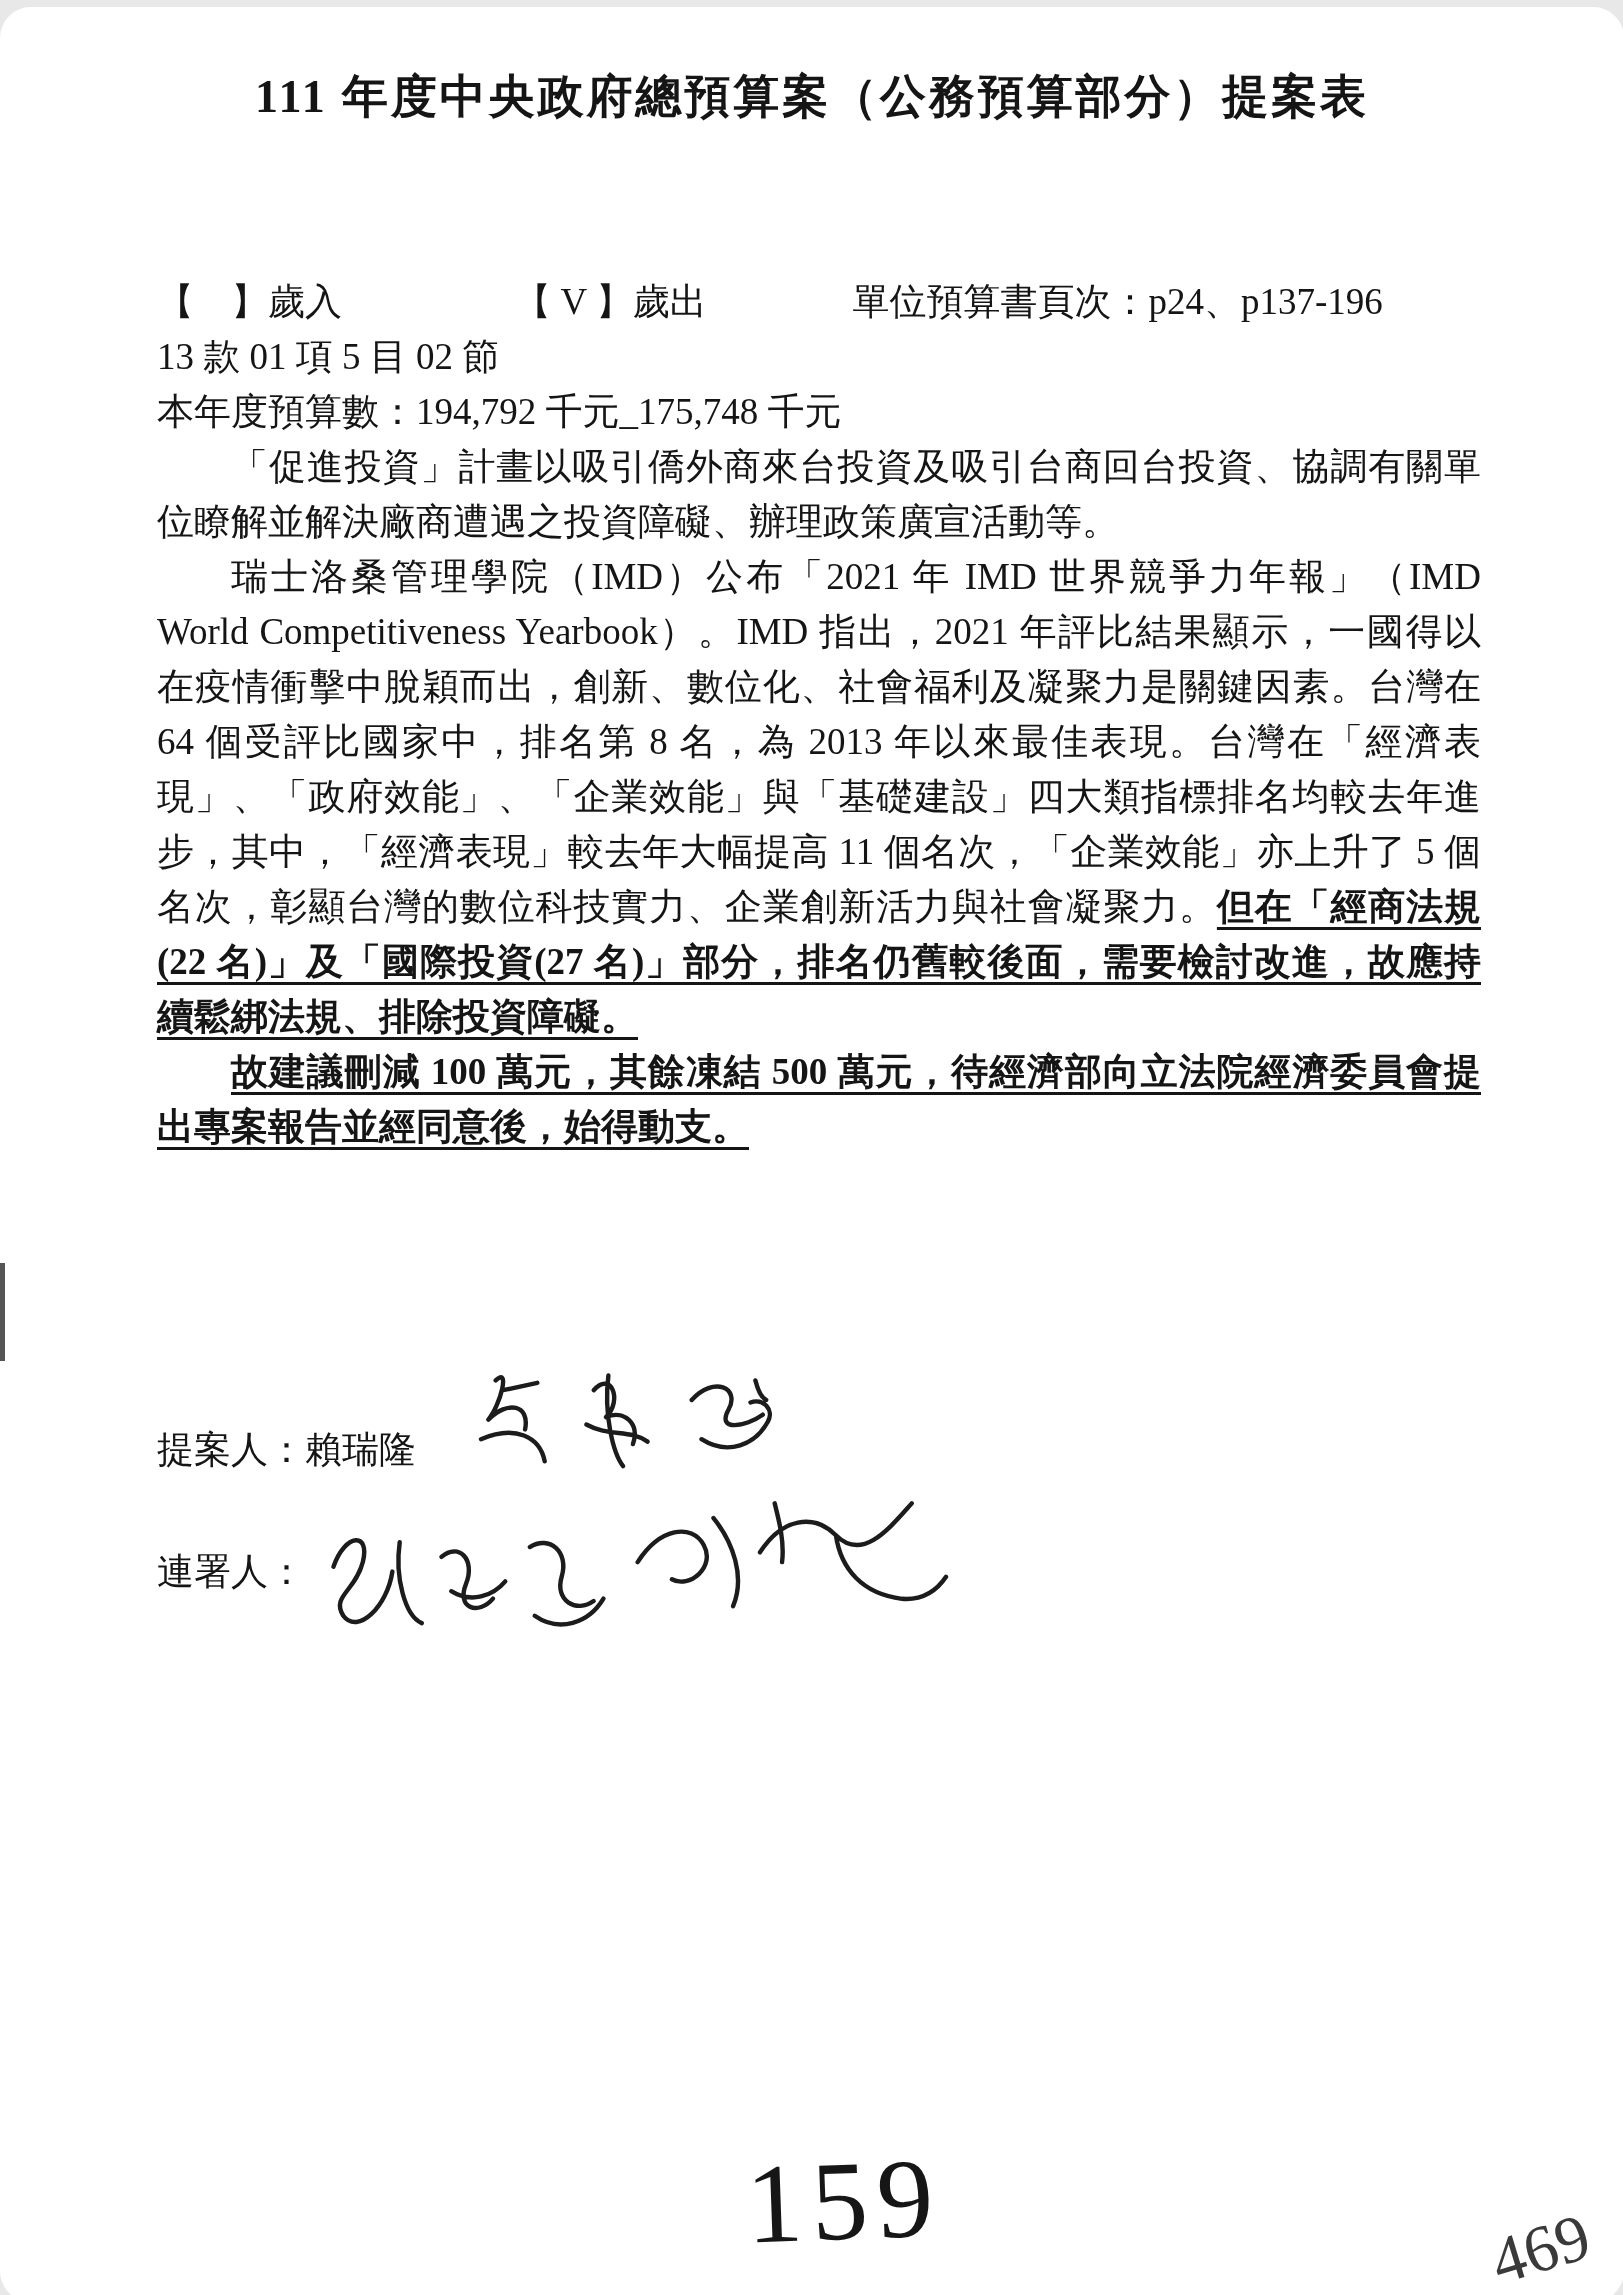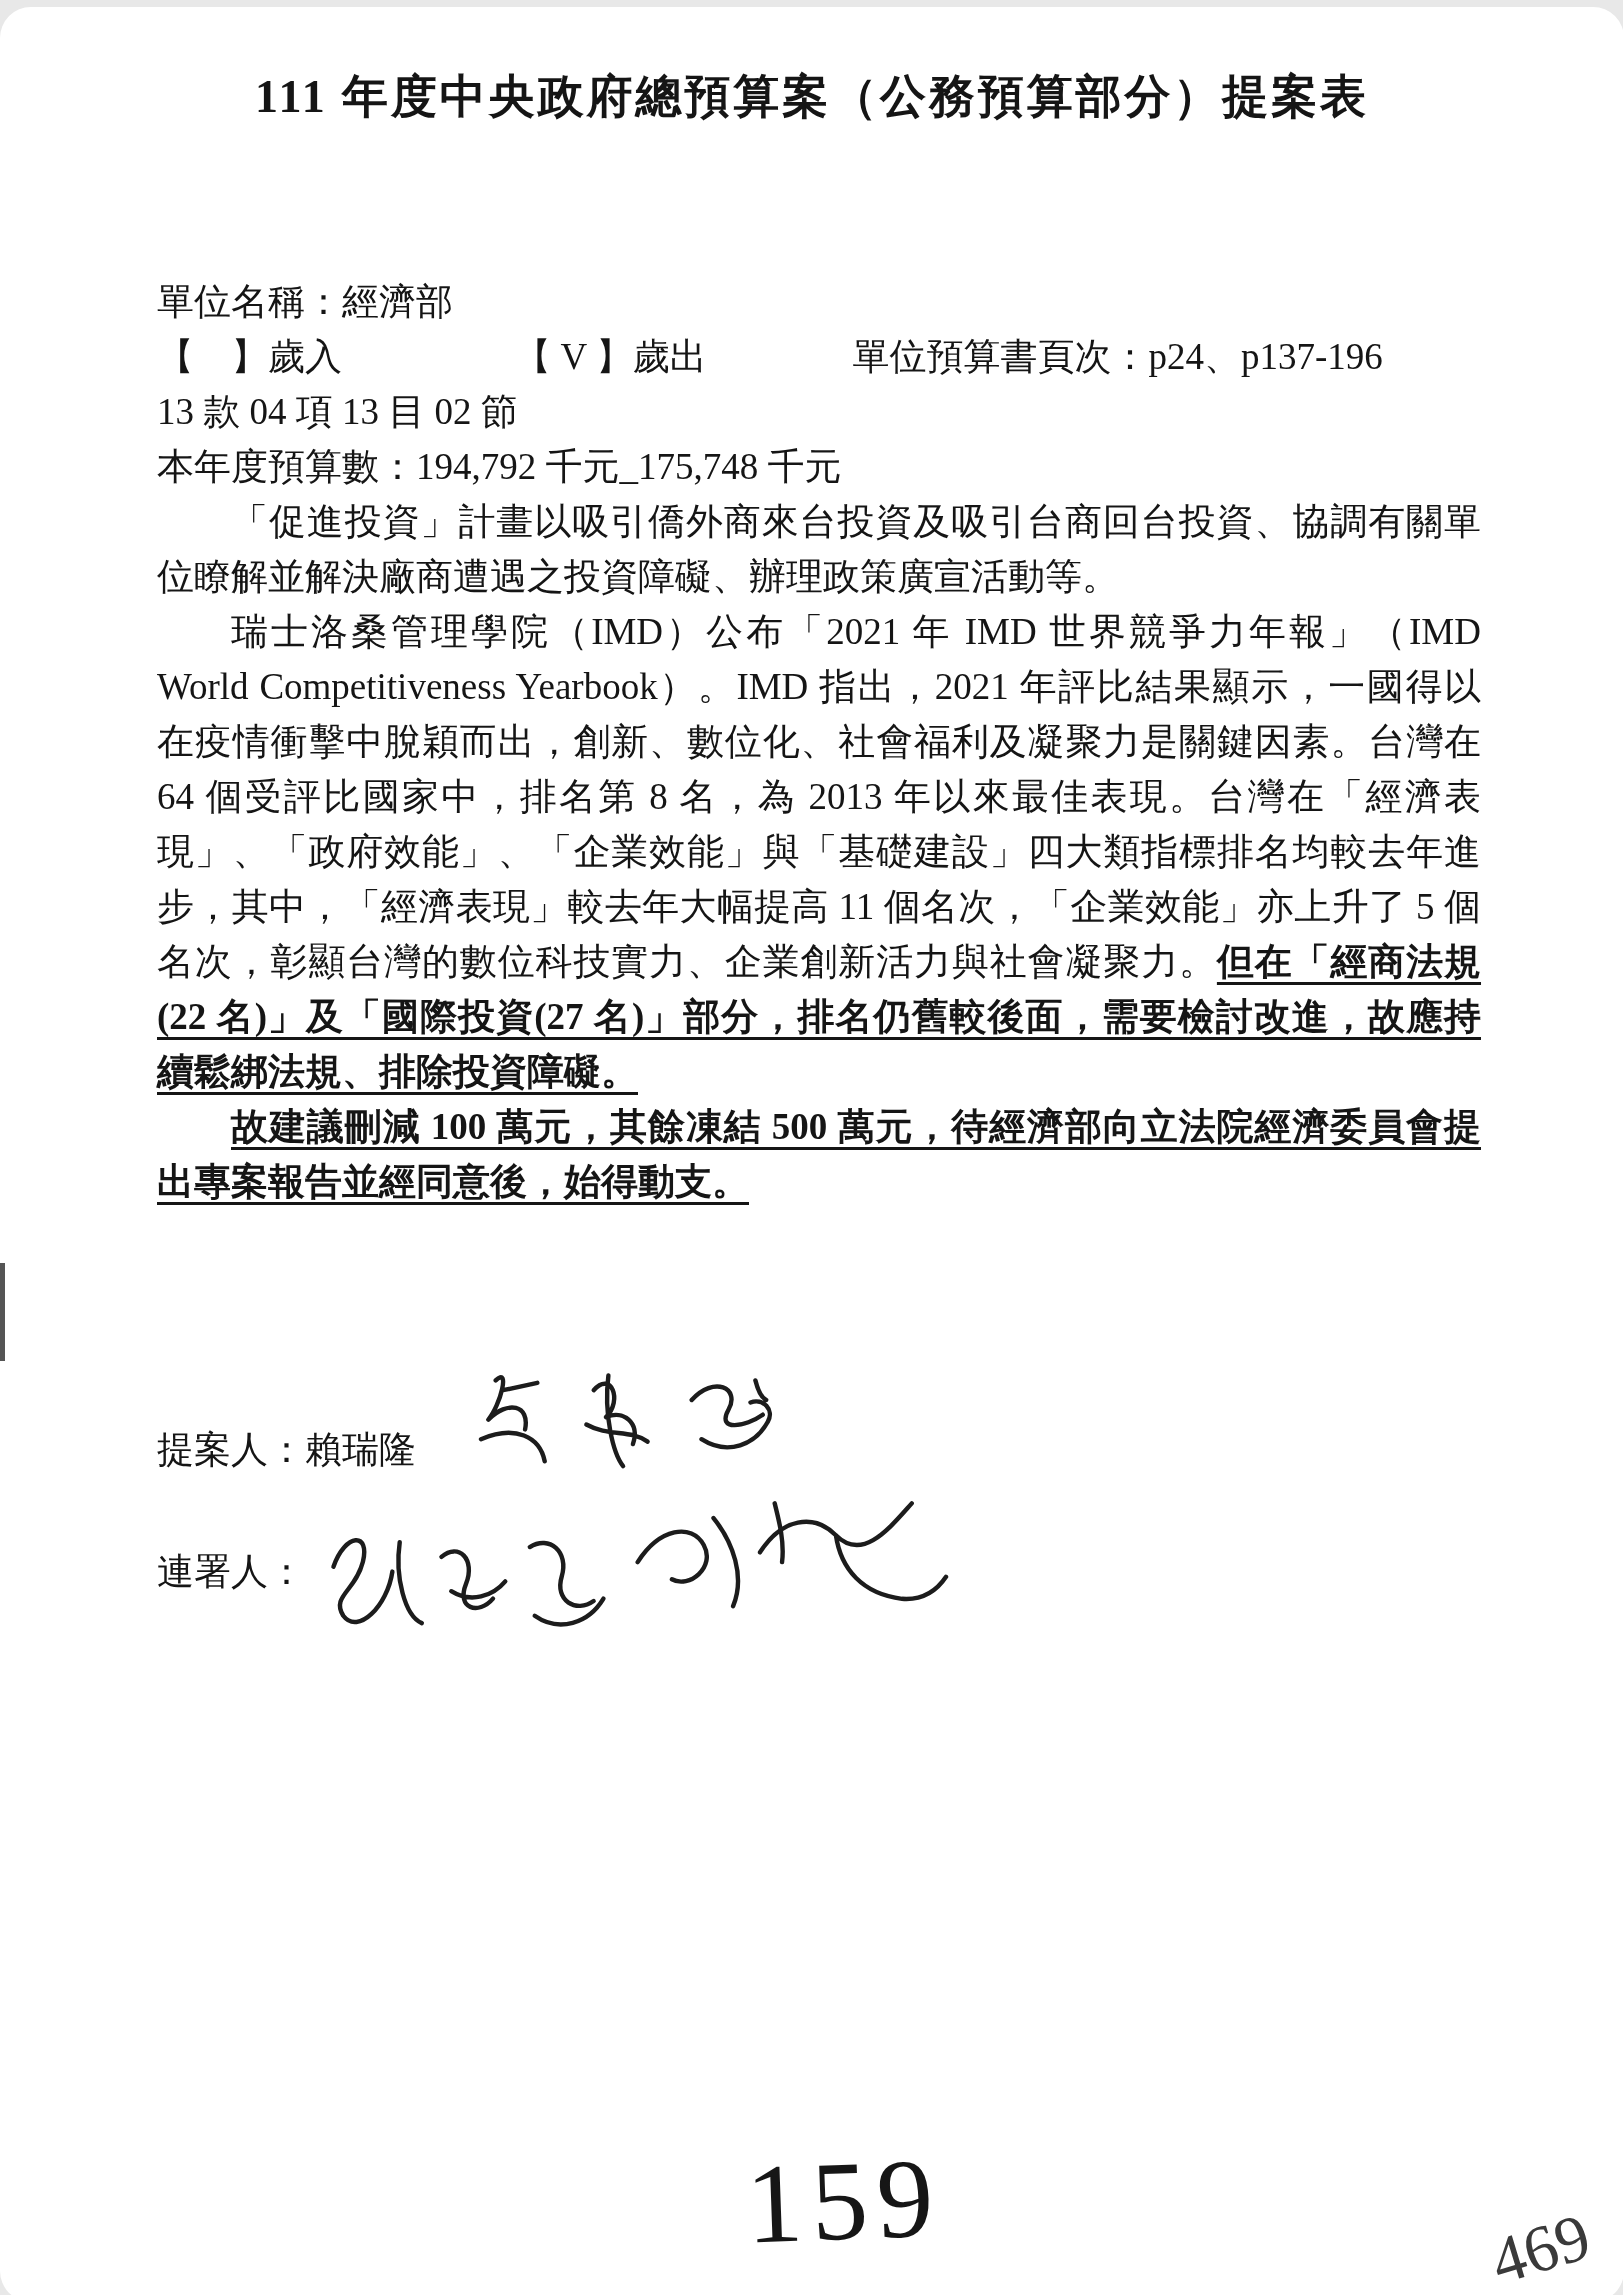--- a/index.html
+++ b/index.html
@@ -95,29 +95,28 @@
 </style>
 </head>
 <body>
 
 <div class="page">
 
   <h1 class="title">111 年度中央政府總預算案（公務預算部分）提案表</h1>
 
   <div class="content">
 
-    <p class="line">單位名稱：經濟部</p>
 
     <div class="row line">
       <span class="col1">【　】歲入</span>
       <span class="col2">【 V 】歲出</span>
       <span>單位預算書頁次：p24、p137-196</span>
     </div>
 
-    <p class="line">13 款 04 項 13 目 02 節</p>
+    <p class="line">13 款 01 項 5 目 02 節</p>
 
 
     <p class="line">本年度預算數：194,792 千元_175,748 千元</p>
 
 
 
     <p class="para">「促進投資」計畫以吸引僑外商來台投資及吸引台商回台投資、協調有關單位瞭解並解決廠商遭遇之投資障礙、辦理政策廣宣活動等。</p>
 
     <p class="para"><span>瑞士洛桑管理學院（IMD）公布「2021 年 IMD 世界競爭力年報」（IMD World Competitiveness Yearbook）。IMD 指出，2021 年評比結果顯示，一國得以在疫情衝擊中脫穎而出，創新、數位化、社會福利及凝聚力是關鍵因素。台灣在 64 個受評比國家中，排名第 8 名，為 2013 年以來最佳表現。台灣在「經濟表現」、「政府效能」、「企業效能」與「基礎建設」四大類指標排名均較去年進步，其中，「經濟表現」較去年大幅提高 11 個名次，「企業效能」亦上升了 5 個名次，彰顯台灣的數位科技實力、企業創新活力與社會凝聚力。</span><span class="emph">但在「經商法規(22 名)」及「國際投資(27 名)」部分，排名仍舊較後面，需要檢討改進，故應持續鬆綁法規、排除投資障礙。</span></p>
 

